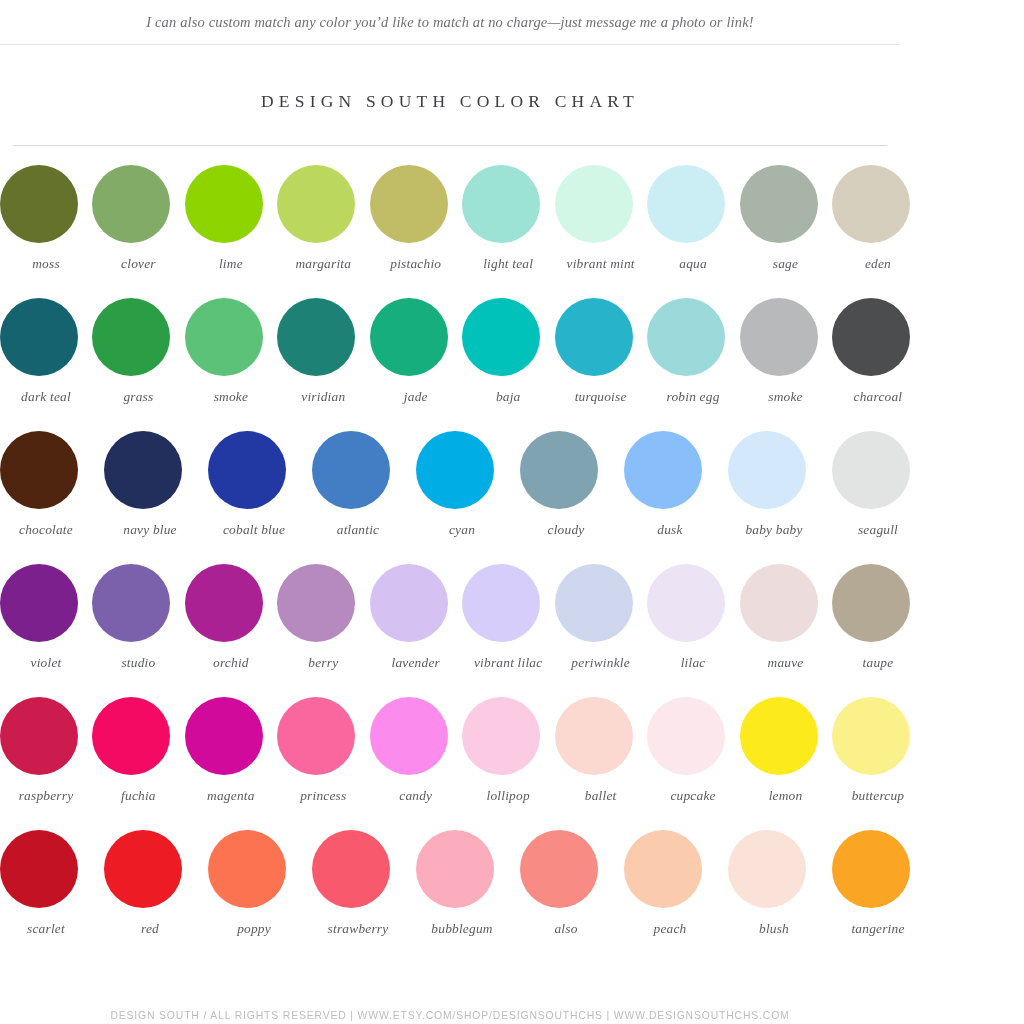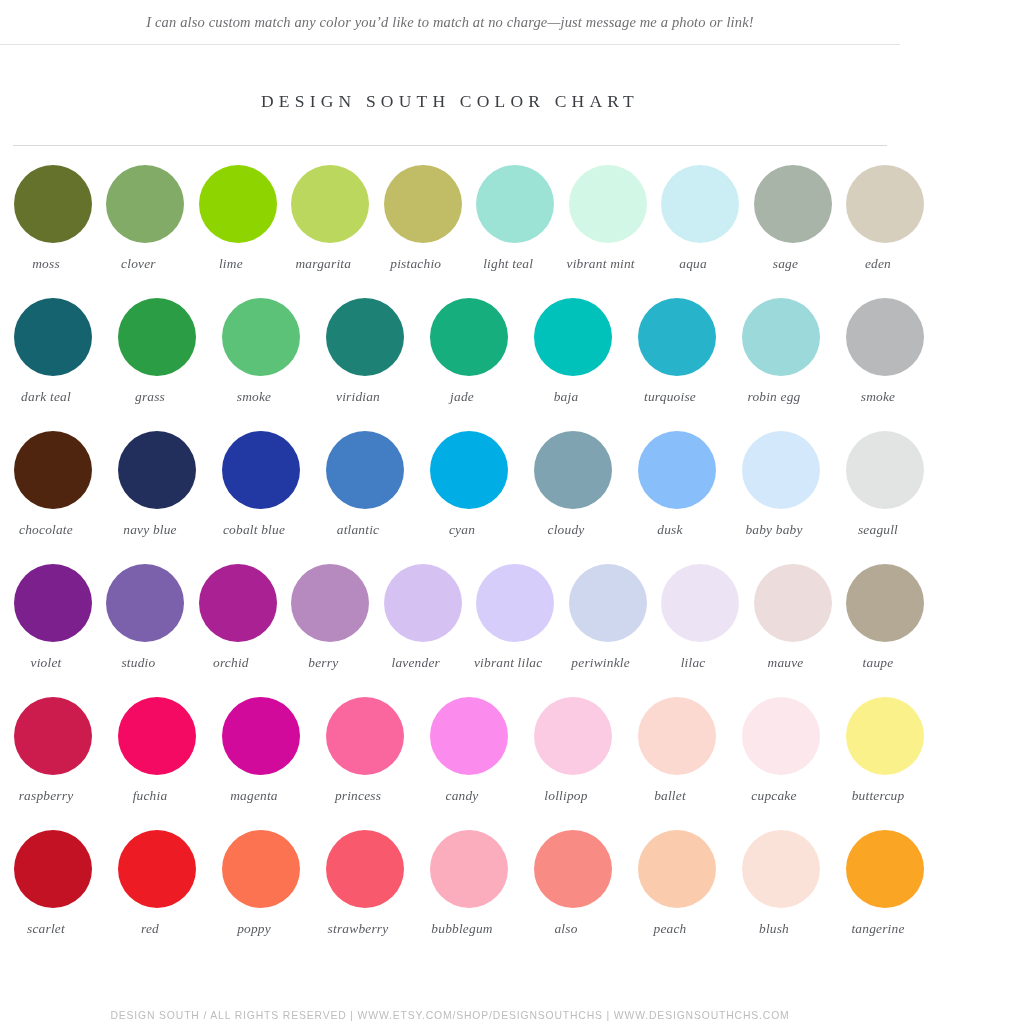--- a/index.html
+++ b/index.html
@@ -64,21 +64,21 @@
   }
   .row {
     display: flex;
     justify-content: space-between;
     height: 133px;
   }
   .cell {
     width: 92px;
     display: flex;
     flex-direction: column;
-    align-items: flex-end;
+    align-items: flex-start;
   }
   .swatch {
     width: 78px;
     height: 78px;
     border-radius: 50%;
     flex: 0 0 auto;
   }
   .label {
     margin-top: 13px;
     font-family: "Liberation Serif", serif;
@@ -194,20 +194,24 @@
           <div class="label">turquoise</div>
         </div>
         <div class="cell">
           <div class="swatch" style="background: rgb(155, 217, 218);"></div>
           <div class="label">robin egg</div>
         </div>
         <div class="cell">
           <div class="swatch" style="background: rgb(184, 185, 186);"></div>
           <div class="label">smoke</div>
         </div>
+        <div class="cell">
+          <div class="swatch" style="background: rgb(76, 77, 79);"></div>
+          <div class="label">charcoal</div>
+        </div>
       </div>
       <div class="row">
         <div class="cell">
           <div class="swatch" style="background: rgb(80, 37, 15);"></div>
           <div class="label">chocolate</div>
         </div>
         <div class="cell">
           <div class="swatch" style="background: rgb(34, 47, 92);"></div>
           <div class="label">navy blue</div>
         </div>
@@ -307,20 +311,24 @@
           <div class="swatch" style="background: rgb(251, 203, 228);"></div>
           <div class="label">lollipop</div>
         </div>
         <div class="cell">
           <div class="swatch" style="background: rgb(251, 217, 208);"></div>
           <div class="label">ballet</div>
         </div>
         <div class="cell">
           <div class="swatch" style="background: rgb(251, 231, 236);"></div>
           <div class="label">cupcake</div>
+        </div>
+        <div class="cell">
+          <div class="swatch" style="background: rgb(252, 234, 28);"></div>
+          <div class="label">lemon</div>
         </div>
         <div class="cell">
           <div class="swatch" style="background: rgb(251, 241, 138);"></div>
           <div class="label">buttercup</div>
         </div>
       </div>
       <div class="row">
         <div class="cell">
           <div class="swatch" style="background: rgb(196, 18, 37);"></div>
           <div class="label">scarlet</div>

